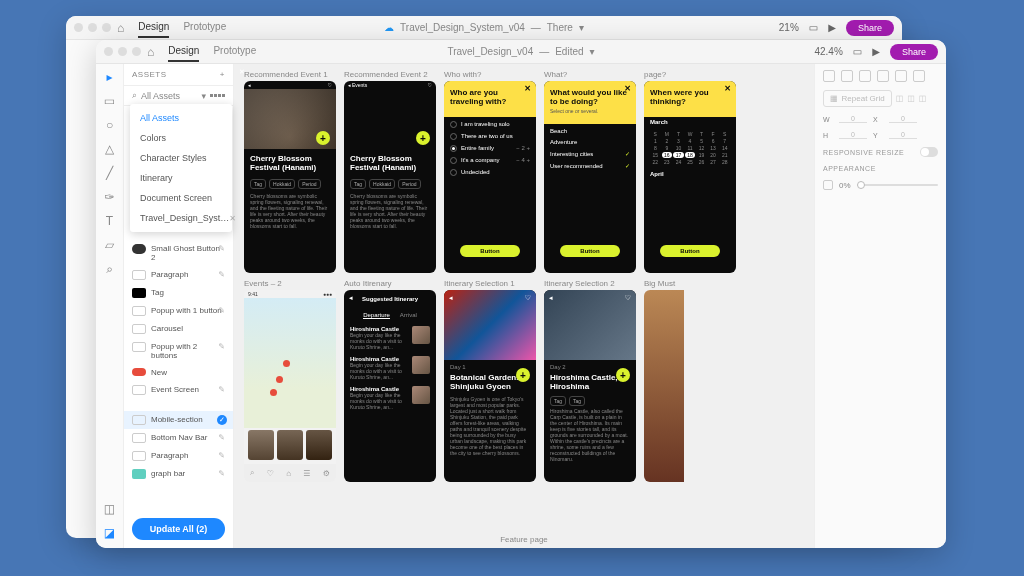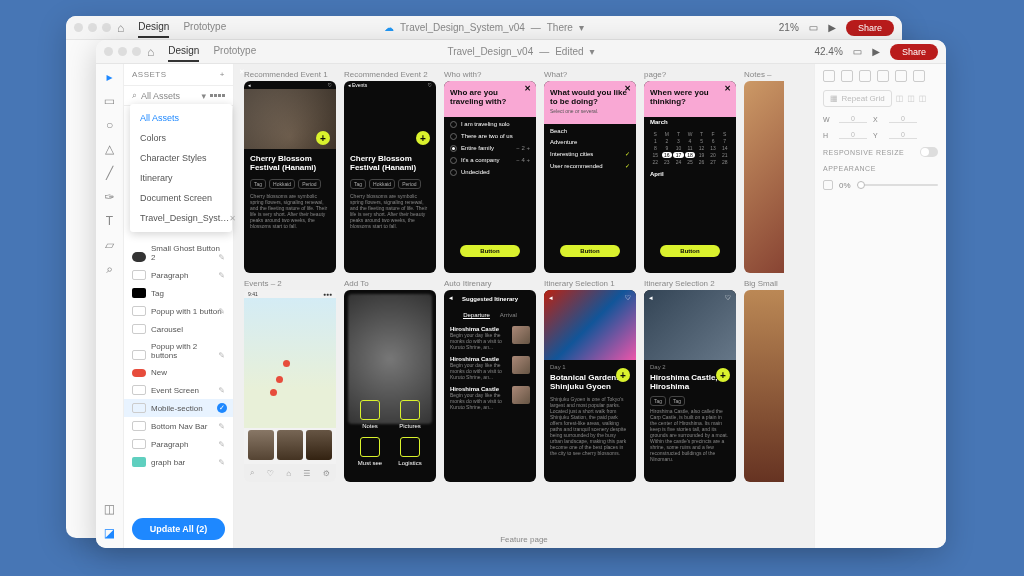--- a/index.html
+++ b/index.html
@@ -12,62 +12,62 @@
 .titlebar { height: 24px; display: flex; align-items: center; padding: 0 8px; gap: 6px; background: #f5f5f5; font-size: 10px; color: #666; border-bottom: 1px solid #e5e5e5; }
 .traffic { display: flex; gap: 5px; }
 .traffic span { width: 9px; height: 9px; border-radius: 50%; background: #ddd; }
 .titlebar .home { font-size: 12px; color: #888; }
 .titlebar .tabs { display: flex; gap: 14px; margin-left: 8px; }
 .titlebar .tab { color: #888; cursor: pointer; padding: 4px 0; }
 .titlebar .tab.active { color: #333; border-bottom: 2px solid #333; }
 .titlebar .center { position: absolute; left: 50%; transform: translateX(-50%); display: flex; align-items: center; gap: 6px; color: #888; }
 .titlebar .center .cloud { color: #2196f3; }
 .titlebar .right { margin-left: auto; display: flex; align-items: center; gap: 10px; }
-.titlebar .share { background: #b91c1c; color: #fff; padding: 3px 12px; border-radius: 10px; font-size: 9px; }
+.titlebar .share { background: #a21caf; color: #fff; padding: 3px 12px; border-radius: 10px; font-size: 9px; }
 
 .body { display: flex; height: calc(100% - 24px); }
 .toolcol { width: 28px; background: #fafafa; border-right: 1px solid #eee; display: flex; flex-direction: column; align-items: center; padding-top: 6px; gap: 10px; }
 .toolcol .tool { width: 14px; height: 14px; display: flex; align-items: center; justify-content: center; color: #888; font-size: 12px; }
 .toolcol .tool.active { color: #1e88ff; }
 
 .assets-panel { width: 110px; background: #fff; border-right: 1px solid #eee; display: flex; flex-direction: column; font-size: 9px; position: relative; }
 .assets-head { display: flex; align-items: center; justify-content: space-between; padding: 6px 8px; border-bottom: 1px solid #eee; color: #888; font-size: 8px; letter-spacing: 0.5px; }
 .assets-filter { display: flex; align-items: center; padding: 4px 8px; gap: 4px; border-bottom: 1px solid #eee; color: #888; }
 .assets-filter .sq { display: flex; gap: 1px; }
 .assets-filter .sq span { width: 3px; height: 3px; background: #888; }
 
 .flyout { position: absolute; top: 40px; left: 6px; width: 102px; background: #fff; box-shadow: 0 2px 10px rgba(0,0,0,0.18); border-radius: 3px; padding: 4px 0; z-index: 5; }
 .flyout .item { padding: 5px 10px; font-size: 9px; color: #555; cursor: pointer; display: flex; justify-content: space-between; align-items: center; }
 .flyout .item.accent { color: #1e88ff; }
 .flyout .item .x { color: #aaa; font-size: 8px; }
 
 .asset-list { flex: 1; overflow-y: hidden; padding: 4px 0; }
-.asset-item { display: flex; align-items: flex-end; gap: 5px; padding: 4px 8px; font-size: 8px; color: #555; position: relative; }
+.asset-item { display: flex; align-items: flex-start; gap: 5px; padding: 4px 8px; font-size: 8px; color: #555; position: relative; }
 .asset-item .swatch { width: 14px; height: 10px; border-radius: 2px; background: #000; flex-shrink: 0; }
 .asset-item .swatch.outline { background: transparent; border: 1px solid #ccc; }
 .asset-item .swatch.pill { border-radius: 5px; background: #333; }
 .asset-item .swatch.red { background: #e74c3c; width: 14px; height: 8px; border-radius: 4px; }
 .asset-item .swatch.teal { background: #5fcfbf; }
 .asset-item .pencil { position: absolute; right: 8px; color: #bbb; font-size: 8px; }
-.asset-item.selected { background: #e8f3ff; }
+.asset-item.selected { background: #e8f3ff; margin-top: 12px; }
 .asset-item.selected .check { position: absolute; right: 6px; width: 10px; height: 10px; border-radius: 50%; background: #1e88ff; color: #fff; font-size: 7px; display: flex; align-items: center; justify-content: center; }
 
 .update-bar { padding: 8px; }
 .update-btn { background: #1e88ff; color: #fff; width: 100%; padding: 6px 0; text-align: center; border-radius: 12px; font-size: 9px; font-weight: 600; }
 
 .canvas { flex: 1; background: #f0f0f0; padding: 6px 10px 10px 10px; overflow: hidden; position: relative; }
 .row { display: flex; gap: 8px; margin-bottom: 6px; }
 .artboard-wrap { display: flex; flex-direction: column; gap: 2px; }
 .artboard-label { font-size: 8px; color: #888; }
 .artboard { width: 92px; height: 192px; background: #0b0b0b; border-radius: 6px; overflow: hidden; position: relative; color: #fff; font-size: 7px; }
 .artboard.light { background: #f2f2f2; color: #333; }
 .statusbar { height: 8px; display: flex; justify-content: space-between; padding: 1px 4px; font-size: 5px; color: #fff; }
 .statusbar.dark { color: #333; }
 
-.ylw-head { background: #f9a8d4; color: #0b0b0b; padding: 8px 6px 10px 6px; font-weight: 800; font-size: 8px; line-height: 1.1; position: relative; }
+.ylw-head { background: #fde047; color: #0b0b0b; padding: 8px 6px 10px 6px; font-weight: 800; font-size: 8px; line-height: 1.1; position: relative; }
 .ylw-head .sub { font-weight: 400; font-size: 5px; color: #555; margin-top: 2px; }
 .ylw-head .close { position: absolute; top: 4px; right: 5px; font-size: 8px; }
 
 .event-img { height: 60px; background: linear-gradient(135deg,#8a7a6a,#5a4a3a); position: relative; }
 .event-img::after { content: ""; position: absolute; inset: 0; background: radial-gradient(ellipse at 50% 80%, rgba(0,0,0,0.0), rgba(0,0,0,0.4)); }
 .event-title { padding: 6px; font-weight: 700; font-size: 8px; line-height: 1.1; }
 .event-tags { display: flex; gap: 3px; padding: 0 6px; }
 .event-tags span { border: 1px solid #444; border-radius: 3px; padding: 1px 3px; font-size: 5px; color: #aaa; }
 .event-desc { padding: 4px 6px; font-size: 5px; color: #888; line-height: 1.2; }
 .fab { position: absolute; right: 6px; width: 14px; height: 14px; border-radius: 50%; background: #daf22d; color: #0b0b0b; display: flex; align-items: center; justify-content: center; font-size: 10px; font-weight: 700; }
@@ -441,24 +441,20 @@
                 <span class="d">27</span>
                 <span class="d">28</span>
             </div>
             <div class="cal-month">April</div>
             <div style="position:absolute;bottom:10px;left:0;right:0">
                 <div class="pill-btn">Button</div>
               </div>
           </div>
         </div>
 
-        <div class="artboard-wrap">
-          <div class="artboard-label">Notes –</div>
-          <div class="side-cut"></div>
-        </div>
       </div>
 
       <div class="row">
 
         <div class="artboard-wrap">
           <div class="artboard-label">Events – 2</div>
           <div class="artboard light">
             <div class="statusbar dark">
                 <span>9:41</span>
                 <span>●●●</span>
@@ -476,44 +472,20 @@
             <div class="nav-bar">
                 <span>⌕</span>
                 <span>♡</span>
                 <span>⌂</span>
                 <span>☰</span>
                 <span>⚙</span>
               </div>
           </div>
         </div>
 
-        <div class="artboard-wrap">
-          <div class="artboard-label">Add To</div>
-          <div class="artboard">
-            <div class="blur-card"></div>
-            <div class="grid-icons" style="position:absolute;bottom:6px;left:0;right:0">
-              <div class="cell">
-                  <div class="ico"></div>
-                  <span class="lbl">Notes</span>
-                </div>
-              <div class="cell">
-                  <div class="ico"></div>
-                  <span class="lbl">Pictures</span>
-                </div>
-              <div class="cell">
-                  <div class="ico"></div>
-                  <span class="lbl">Must see</span>
-                </div>
-              <div class="cell">
-                  <div class="ico"></div>
-                  <span class="lbl">Logistics</span>
-                </div>
-            </div>
-          </div>
-        </div>
 
         <div class="artboard-wrap">
           <div class="artboard-label">Auto Itirenary</div>
           <div class="artboard">
             <div class="back-arrow">◂</div>
             <div style="text-align:center;font-size:6px;padding:6px 0;font-weight:700">Suggested Itinerary</div>
             <div class="itin-toggle">
                 <span class="active">Departure</span>
                 <span>Arrival</span>
               </div>
@@ -569,21 +541,21 @@
             <div class="place-title">Hiroshima Castle, Hiroshima</div>
             <div class="event-tags" style="padding:0 6px 2px 6px">
                 <span>Tag</span>
                 <span>Tag</span>
               </div>
             <div class="place-desc">Hiroshima Castle, also called the Carp Castle, is built on a plain in the center of Hiroshima. Its main keep is five stories tall, and its grounds are surrounded by a moat. Within the castle's precincts are a shrine, some ruins and a few reconstructed buildings of the Ninomaru.</div>
           </div>
         </div>
 
         <div class="artboard-wrap">
-          <div class="artboard-label">Big Small</div>
+          <div class="artboard-label">Big Must</div>
           <div class="side-cut" style="background:linear-gradient(#b85,#632)">
             <div style="position:absolute;top:4px;left:5px;font-size:7px;color:#fff">✕</div>
           </div>
         </div>
       </div>
 
       <div class="bottom-label">Feature page</div>
     </div>
 
     <div class="right-panel">

